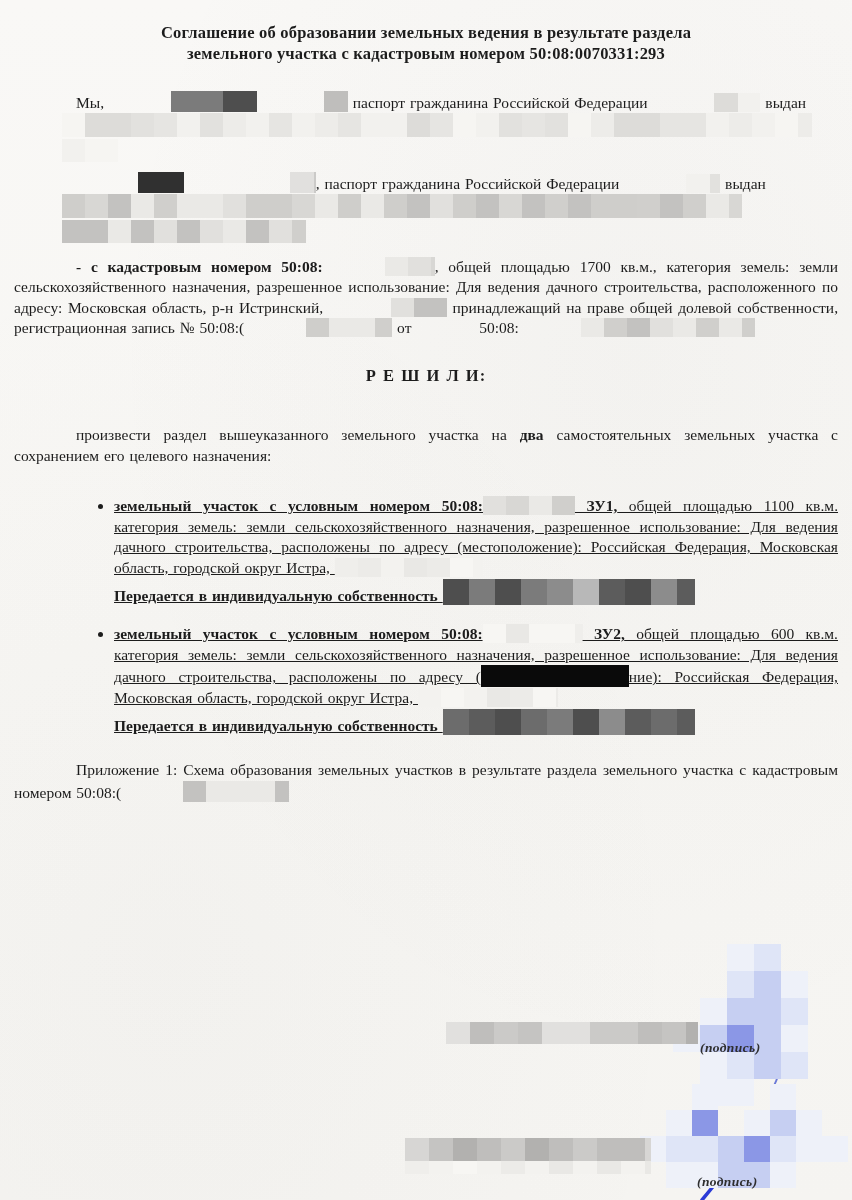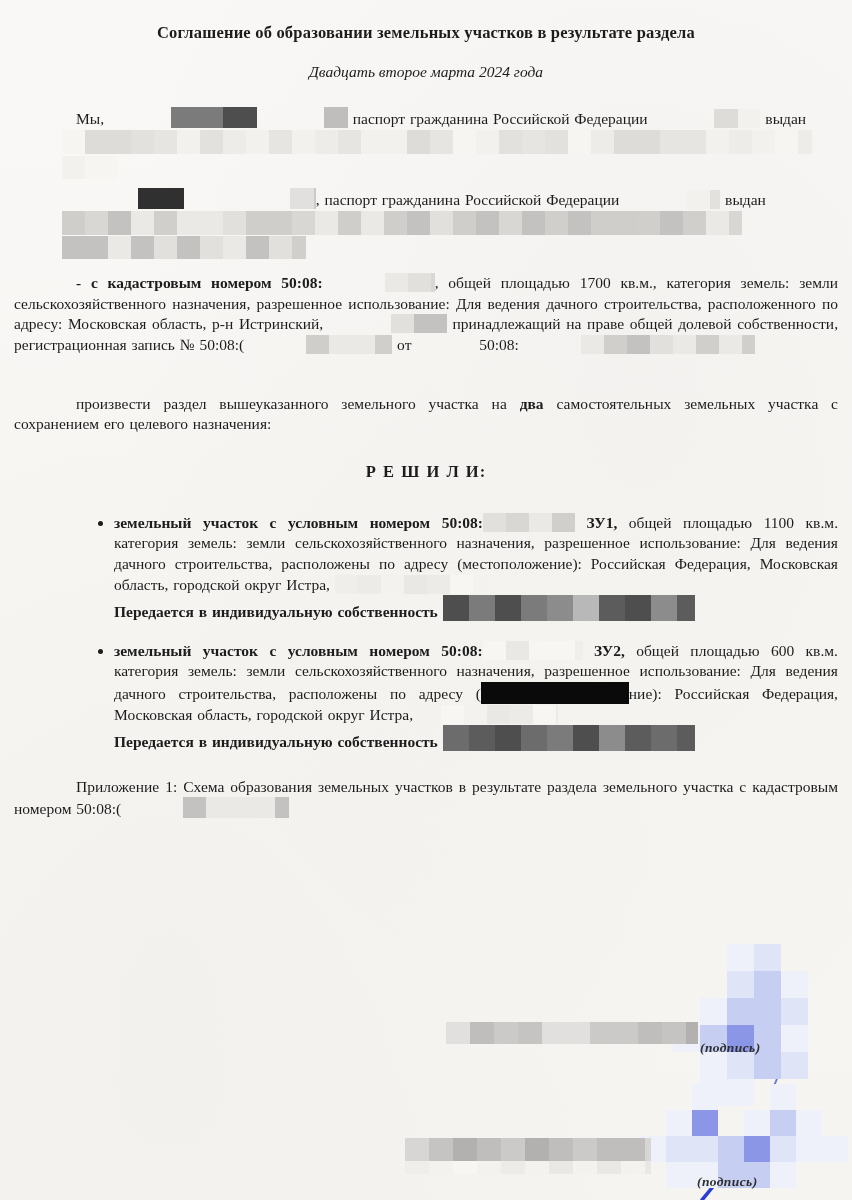--- a/index.html
+++ b/index.html
@@ -31,20 +31,21 @@
     text-indent:62px;word-spacing:1px;
   }
   p.doc.center{text-align:center;text-indent:0;font-weight:bold;font-size:16.5px;letter-spacing:1px;}
   .b{font-weight:bold;}
   ul.doc-list{
     margin:0;padding-left:100px;list-style:disc;
   }
   ul.doc-list li{
     text-align:justify;font-size:15.5px;line-height:1.33;word-spacing:1px;
     margin-bottom:18px;
+    text-decoration:underline;
   }
   .redact{
     display:inline-block;vertical-align:-4px;font-size:0;line-height:0;
     white-space:nowrap;overflow:hidden;
   }
   .cell{display:inline-block;}
   .black-redact{
     display:inline-block;background:#0a0a0a;vertical-align:-5px;
   }
   .sig-area{position:absolute;left:0;top:0;width:852px;height:1200px;pointer-events:none;}
@@ -56,29 +57,29 @@
     color:#2e2e2e;letter-spacing:0.4px;
   }
   .pen{position:absolute;}
 </style>
 </head>
 <body>
 
 <div class="page">
   <div class="content">
     <div class="title">
-      <div>Соглашение об образовании земельных участков в результате раздела</div>
+      <div>Соглашение об образовании земельных ведения в результате раздела</div>
+      <div>земельного участка с кадастровым номером 50:08:0070331:293</div>
     </div>
-    <div class="date">Двадцать второе марта 2024 года</div>
     <div id="doc-body">
         <p class="doc" style="margin-top: 26px;"><span>Мы, </span><span class="redact" style="width: 148px; height: 21px;"><span class="cell" style="width: 26px; height: 21px; background: rgb(123, 123, 123);"></span><span class="cell" style="width: 26px; height: 21px; background: rgb(123, 123, 123);"></span><span class="cell" style="width: 26px; height: 21px; background: rgb(78, 78, 78);"></span><span class="cell" style="width: 26px; height: 21px; background: rgb(78, 78, 78);"></span></span><span> </span><span class="redact" style="width: 86px; height: 21px;"><span class="cell" style="width: 24px; height: 21px; background: rgb(191, 190, 188);"></span></span><span> паспорт гражданина Российской Федерации </span><span class="redact" style="width: 108px; height: 19px;"><span class="cell" style="width: 24px; height: 19px; background: rgb(221, 220, 217);"></span><span class="cell" style="width: 24px; height: 19px; background: rgb(242, 241, 238);"></span></span><span> выдан</span><br><span class="redact" style="margin-left: -14px; width: 812px; height: 24px;"><span class="cell" style="width: 23px; height: 24px; background: rgb(246, 245, 242);"></span><span class="cell" style="width: 23px; height: 24px; background: rgb(221, 220, 217);"></span><span class="cell" style="width: 23px; height: 24px; background: rgb(221, 220, 217);"></span><span class="cell" style="width: 23px; height: 24px; background: rgb(226, 225, 222);"></span><span class="cell" style="width: 23px; height: 24px; background: rgb(230, 229, 226);"></span><span class="cell" style="width: 23px; height: 24px; background: rgb(242, 241, 238);"></span><span class="cell" style="width: 23px; height: 24px; background: rgb(226, 225, 222);"></span><span class="cell" style="width: 23px; height: 24px; background: rgb(237, 236, 233);"></span><span class="cell" style="width: 23px; height: 24px; background: rgb(242, 241, 238);"></span><span class="cell" style="width: 23px; height: 24px; background: rgb(230, 229, 226);"></span><span class="cell" style="width: 23px; height: 24px; background: rgb(242, 241, 238);"></span><span class="cell" style="width: 23px; height: 24px; background: rgb(237, 236, 233);"></span><span class="cell" style="width: 23px; height: 24px; background: rgb(230, 229, 226);"></span><span class="cell" style="width: 23px; height: 24px; background: rgb(242, 241, 238);"></span><span class="cell" style="width: 23px; height: 24px; background: rgb(242, 241, 238);"></span><span class="cell" style="width: 23px; height: 24px; background: rgb(221, 220, 217);"></span><span class="cell" style="width: 23px; height: 24px; background: rgb(230, 229, 226);"></span><span class="cell" style="width: 23px; height: 24px; background: rgb(246, 245, 242);"></span><span class="cell" style="width: 23px; height: 24px; background: rgb(242, 241, 238);"></span><span class="cell" style="width: 23px; height: 24px; background: rgb(226, 225, 222);"></span><span class="cell" style="width: 23px; height: 24px; background: rgb(230, 229, 226);"></span><span class="cell" style="width: 23px; height: 24px; background: rgb(226, 225, 222);"></span><span class="cell" style="width: 23px; height: 24px; background: rgb(246, 245, 242);"></span><span class="cell" style="width: 23px; height: 24px; background: rgb(237, 236, 233);"></span><span class="cell" style="width: 23px; height: 24px; background: rgb(221, 220, 217);"></span><span class="cell" style="width: 23px; height: 24px; background: rgb(221, 220, 217);"></span><span class="cell" style="width: 23px; height: 24px; background: rgb(230, 229, 226);"></span><span class="cell" style="width: 23px; height: 24px; background: rgb(230, 229, 226);"></span><span class="cell" style="width: 23px; height: 24px; background: rgb(242, 241, 238);"></span><span class="cell" style="width: 23px; height: 24px; background: rgb(237, 236, 233);"></span><span class="cell" style="width: 23px; height: 24px; background: rgb(242, 241, 238);"></span><span class="cell" style="width: 23px; height: 24px; background: rgb(246, 245, 242);"></span><span class="cell" style="width: 23px; height: 24px; background: rgb(237, 236, 233);"></span></span><br><span class="redact" style="margin-left: -14px; width: 118px; height: 23px;"><span class="cell" style="width: 23px; height: 23px; background: rgb(242, 241, 238);"></span><span class="cell" style="width: 23px; height: 23px; background: rgb(246, 245, 242);"></span><span class="cell" style="width: 23px; height: 23px; background: rgb(246, 245, 242);"></span></span></p>
         <p class="doc" style="margin-top: 8px;"><span class="redact" style="width: 108px; height: 21px;"><span class="cell" style="width: 24px; height: 21px; background: rgb(48, 48, 48);"></span><span class="cell" style="width: 24px; height: 21px; background: rgb(48, 48, 48);"></span></span><span> </span><span class="redact" style="width: 34px; height: 21px;"></span><span> </span><span class="redact" style="width: 88px; height: 21px;"><span class="cell" style="width: 24px; height: 21px; background: rgb(225, 224, 222);"></span><span class="cell" style="width: 24px; height: 21px; background: rgb(203, 202, 200);"></span></span><span>, паспорт гражданина Российской Федерации </span><span class="redact" style="width: 96px; height: 19px;"><span class="cell" style="width: 24px; height: 19px; background: rgb(242, 241, 238);"></span><span class="cell" style="width: 24px; height: 19px; background: rgb(226, 225, 222);"></span></span><span> выдан</span><br><span class="redact" style="margin-left: -14px; width: 742px; height: 24px;"><span class="cell" style="width: 23px; height: 24px; background: rgb(207, 206, 203);"></span><span class="cell" style="width: 23px; height: 24px; background: rgb(216, 215, 212);"></span><span class="cell" style="width: 23px; height: 24px; background: rgb(195, 194, 192);"></span><span class="cell" style="width: 23px; height: 24px; background: rgb(234, 233, 230);"></span><span class="cell" style="width: 23px; height: 24px; background: rgb(208, 207, 204);"></span><span class="cell" style="width: 23px; height: 24px; background: rgb(234, 233, 230);"></span><span class="cell" style="width: 23px; height: 24px; background: rgb(234, 233, 230);"></span><span class="cell" style="width: 23px; height: 24px; background: rgb(225, 224, 221);"></span><span class="cell" style="width: 23px; height: 24px; background: rgb(207, 206, 203);"></span><span class="cell" style="width: 23px; height: 24px; background: rgb(207, 206, 203);"></span><span class="cell" style="width: 23px; height: 24px; background: rgb(216, 215, 212);"></span><span class="cell" style="width: 23px; height: 24px; background: rgb(234, 233, 230);"></span><span class="cell" style="width: 23px; height: 24px; background: rgb(207, 206, 203);"></span><span class="cell" style="width: 23px; height: 24px; background: rgb(234, 233, 230);"></span><span class="cell" style="width: 23px; height: 24px; background: rgb(207, 206, 203);"></span><span class="cell" style="width: 23px; height: 24px; background: rgb(195, 194, 192);"></span><span class="cell" style="width: 23px; height: 24px; background: rgb(225, 224, 221);"></span><span class="cell" style="width: 23px; height: 24px; background: rgb(207, 206, 203);"></span><span class="cell" style="width: 23px; height: 24px; background: rgb(195, 194, 192);"></span><span class="cell" style="width: 23px; height: 24px; background: rgb(216, 215, 212);"></span><span class="cell" style="width: 23px; height: 24px; background: rgb(195, 194, 192);"></span><span class="cell" style="width: 23px; height: 24px; background: rgb(208, 207, 204);"></span><span class="cell" style="width: 23px; height: 24px; background: rgb(195, 194, 192);"></span><span class="cell" style="width: 23px; height: 24px; background: rgb(207, 206, 203);"></span><span class="cell" style="width: 23px; height: 24px; background: rgb(207, 206, 203);"></span><span class="cell" style="width: 23px; height: 24px; background: rgb(208, 207, 204);"></span><span class="cell" style="width: 23px; height: 24px; background: rgb(195, 194, 192);"></span><span class="cell" style="width: 23px; height: 24px; background: rgb(208, 207, 204);"></span><span class="cell" style="width: 23px; height: 24px; background: rgb(234, 233, 230);"></span><span class="cell" style="width: 23px; height: 24px; background: rgb(216, 215, 212);"></span></span><br><span class="redact" style="margin-left: -14px; width: 306px; height: 23px;"><span class="cell" style="width: 23px; height: 23px; background: rgb(195, 194, 192);"></span><span class="cell" style="width: 23px; height: 23px; background: rgb(195, 194, 192);"></span><span class="cell" style="width: 23px; height: 23px; background: rgb(234, 233, 230);"></span><span class="cell" style="width: 23px; height: 23px; background: rgb(195, 194, 192);"></span><span class="cell" style="width: 23px; height: 23px; background: rgb(225, 224, 221);"></span><span class="cell" style="width: 23px; height: 23px; background: rgb(195, 194, 192);"></span><span class="cell" style="width: 23px; height: 23px; background: rgb(225, 224, 221);"></span><span class="cell" style="width: 23px; height: 23px; background: rgb(234, 233, 230);"></span><span class="cell" style="width: 23px; height: 23px; background: rgb(195, 194, 192);"></span><span class="cell" style="width: 23px; height: 23px; background: rgb(225, 224, 221);"></span><span class="cell" style="width: 23px; height: 23px; background: rgb(208, 207, 204);"></span></span></p>
         <p class="doc" style="margin-top: 12px;"><span class="b">- с кадастровым номером 50:08:</span><span class="redact" style="width: 112px; height: 19px;"><span class="cell" style="width: 23px; height: 19px; background: rgb(234, 233, 230);"></span><span class="cell" style="width: 23px; height: 19px; background: rgb(225, 224, 221);"></span><span class="cell" style="width: 23px; height: 19px; background: rgb(216, 215, 212);"></span></span><span>, общей площадью 1700 кв.м., категория земель: земли сельскохозяйственного назначения, разрешенное использование: Для ведения дачного строительства, расположенного по адресу: Московская область, р-н Истринский, </span><span class="redact" style="width: 118px; height: 19px;"><span class="cell" style="width: 23px; height: 19px; background: rgb(225, 224, 221);"></span><span class="cell" style="width: 23px; height: 19px; background: rgb(195, 194, 192);"></span><span class="cell" style="width: 23px; height: 19px; background: rgb(195, 194, 192);"></span></span><span> принадлежащий на праве общей долевой собственности, регистрационная запись № 50:08:(</span><span class="redact" style="width: 148px; height: 19px;"><span class="cell" style="width: 23px; height: 19px; background: rgb(207, 206, 203);"></span><span class="cell" style="width: 23px; height: 19px; background: rgb(234, 233, 230);"></span><span class="cell" style="width: 23px; height: 19px; background: rgb(234, 233, 230);"></span><span class="cell" style="width: 23px; height: 19px; background: rgb(208, 207, 204);"></span></span><span> от </span><span class="redact" style="width: 58px; height: 19px;"></span><span> 50:08:</span><span class="redact" style="width: 236px; height: 19px;"><span class="cell" style="width: 23px; height: 19px; background: rgb(234, 233, 230);"></span><span class="cell" style="width: 23px; height: 19px; background: rgb(208, 207, 204);"></span><span class="cell" style="width: 23px; height: 19px; background: rgb(195, 194, 192);"></span><span class="cell" style="width: 23px; height: 19px; background: rgb(225, 224, 221);"></span><span class="cell" style="width: 23px; height: 19px; background: rgb(234, 233, 230);"></span><span class="cell" style="width: 23px; height: 19px; background: rgb(208, 207, 204);"></span><span class="cell" style="width: 23px; height: 19px; background: rgb(234, 233, 230);"></span><span class="cell" style="width: 23px; height: 19px; background: rgb(208, 207, 204);"></span></span></p>
+        <p class="doc center" style="margin-top: 26px;"><span class="b">Р Е Ш И Л И:</span></p>
         <p class="doc" style="margin-top: 38px;"><span>произвести раздел вышеуказанного земельного участка на </span><span class="b">два</span><span> самостоятельных земельных участка с сохранением его целевого назначения:</span></p>
-        <p class="doc center" style="margin-top: 26px;"><span class="b">Р Е Ш И Л И:</span></p>
         <ul class="doc-list" style="margin-top: 30px;">
           <li><span class="b">земельный участок с условным номером 50:08:</span><span class="redact" style="width: 92px; height: 19px;"><span class="cell" style="width: 23px; height: 19px; background: rgb(225, 224, 221);"></span><span class="cell" style="width: 23px; height: 19px; background: rgb(216, 215, 212);"></span><span class="cell" style="width: 23px; height: 19px; background: rgb(234, 233, 230);"></span><span class="cell" style="width: 23px; height: 19px; background: rgb(208, 207, 204);"></span></span><span class="b"> ЗУ1,</span><span> общей площадью 1100 кв.м. категория земель: земли сельскохозяйственного назначения, разрешенное использование: Для ведения дачного строительства, расположены по адресу (местоположение): Российская Федерация, Московская область, городской округ Истра, </span><span class="redact" style="width: 148px; height: 19px;"><span class="cell" style="width: 23px; height: 19px; background: rgb(239, 238, 235);"></span><span class="cell" style="width: 23px; height: 19px; background: rgb(236, 235, 232);"></span><span class="cell" style="width: 23px; height: 19px; background: rgb(243, 242, 239);"></span><span class="cell" style="width: 23px; height: 19px; background: rgb(233, 232, 229);"></span><span class="cell" style="width: 23px; height: 19px; background: rgb(236, 235, 232);"></span><span class="cell" style="width: 23px; height: 19px; background: rgb(247, 246, 243);"></span><span class="cell" style="width: 10px; height: 19px; background: rgb(243, 242, 239);"></span></span><br><span class="b">Передается в индивидуальную собственность </span><span class="redact" style="width: 252px; height: 26px;"><span class="cell" style="width: 26px; height: 26px; background: rgb(78, 78, 78);"></span><span class="cell" style="width: 26px; height: 26px; background: rgb(123, 123, 123);"></span><span class="cell" style="width: 26px; height: 26px; background: rgb(78, 78, 78);"></span><span class="cell" style="width: 26px; height: 26px; background: rgb(123, 123, 123);"></span><span class="cell" style="width: 26px; height: 26px; background: rgb(140, 140, 140);"></span><span class="cell" style="width: 26px; height: 26px; background: rgb(184, 184, 184);"></span><span class="cell" style="width: 26px; height: 26px; background: rgb(92, 92, 92);"></span><span class="cell" style="width: 26px; height: 26px; background: rgb(78, 78, 78);"></span><span class="cell" style="width: 26px; height: 26px; background: rgb(140, 140, 140);"></span><span class="cell" style="width: 18px; height: 26px; background: rgb(92, 92, 92);"></span></span></li>
           <li><span class="b">земельный участок с условным номером 50:08:</span><span class="redact" style="width: 100px; height: 19px;"><span class="cell" style="width: 23px; height: 19px; background: rgb(247, 246, 243);"></span><span class="cell" style="width: 23px; height: 19px; background: rgb(233, 232, 229);"></span><span class="cell" style="width: 23px; height: 19px; background: rgb(247, 246, 243);"></span><span class="cell" style="width: 23px; height: 19px; background: rgb(247, 246, 243);"></span><span class="cell" style="width: 8px; height: 19px; background: rgb(239, 238, 235);"></span></span><span class="b"> ЗУ2,</span><span> общей площадью 600 кв.м. категория земель: земли сельскохозяйственного назначения, разрешенное использование: Для ведения дачного строительства, расположены по адресу (</span><span class="black-redact" style="width: 148px; height: 22px;"></span><span>ние): Российская Федерация, Московская область, городской округ Истра, </span><span class="redact" style="width: 140px; height: 19px;"><span class="cell" style="width: 23px; height: 19px; background: rgb(243, 242, 239);"></span><span class="cell" style="width: 23px; height: 19px; background: rgb(247, 246, 243);"></span><span class="cell" style="width: 23px; height: 19px; background: rgb(243, 242, 239);"></span><span class="cell" style="width: 23px; height: 19px; background: rgb(233, 232, 229);"></span><span class="cell" style="width: 23px; height: 19px; background: rgb(236, 235, 232);"></span><span class="cell" style="width: 23px; height: 19px; background: rgb(247, 246, 243);"></span><span class="cell" style="width: 2px; height: 19px; background: rgb(236, 235, 232);"></span></span><br><span class="b">Передается в индивидуальную собственность </span><span class="redact" style="width: 252px; height: 26px;"><span class="cell" style="width: 26px; height: 26px; background: rgb(108, 108, 108);"></span><span class="cell" style="width: 26px; height: 26px; background: rgb(92, 92, 92);"></span><span class="cell" style="width: 26px; height: 26px; background: rgb(78, 78, 78);"></span><span class="cell" style="width: 26px; height: 26px; background: rgb(108, 108, 108);"></span><span class="cell" style="width: 26px; height: 26px; background: rgb(123, 123, 123);"></span><span class="cell" style="width: 26px; height: 26px; background: rgb(78, 78, 78);"></span><span class="cell" style="width: 26px; height: 26px; background: rgb(140, 140, 140);"></span><span class="cell" style="width: 26px; height: 26px; background: rgb(92, 92, 92);"></span><span class="cell" style="width: 26px; height: 26px; background: rgb(108, 108, 108);"></span><span class="cell" style="width: 18px; height: 26px; background: rgb(92, 92, 92);"></span></span></li>
         </ul>
         <p class="doc" style="margin-top: 24px;"><span>Приложение 1: Схема образования земельных участков в результате раздела земельного участка с кадастровым номером 50:08:(</span><span class="redact" style="width: 168px; height: 21px;"><span class="cell" style="width: 23px; height: 21px; background: rgb(195, 194, 192);"></span><span class="cell" style="width: 23px; height: 21px; background: rgb(234, 233, 230);"></span><span class="cell" style="width: 23px; height: 21px; background: rgb(234, 233, 230);"></span><span class="cell" style="width: 23px; height: 21px; background: rgb(234, 233, 230);"></span><span class="cell" style="width: 23px; height: 21px; background: rgb(195, 194, 192);"></span></span></p>
       </div>
   </div>
 
   <div class="sig-area">
 

